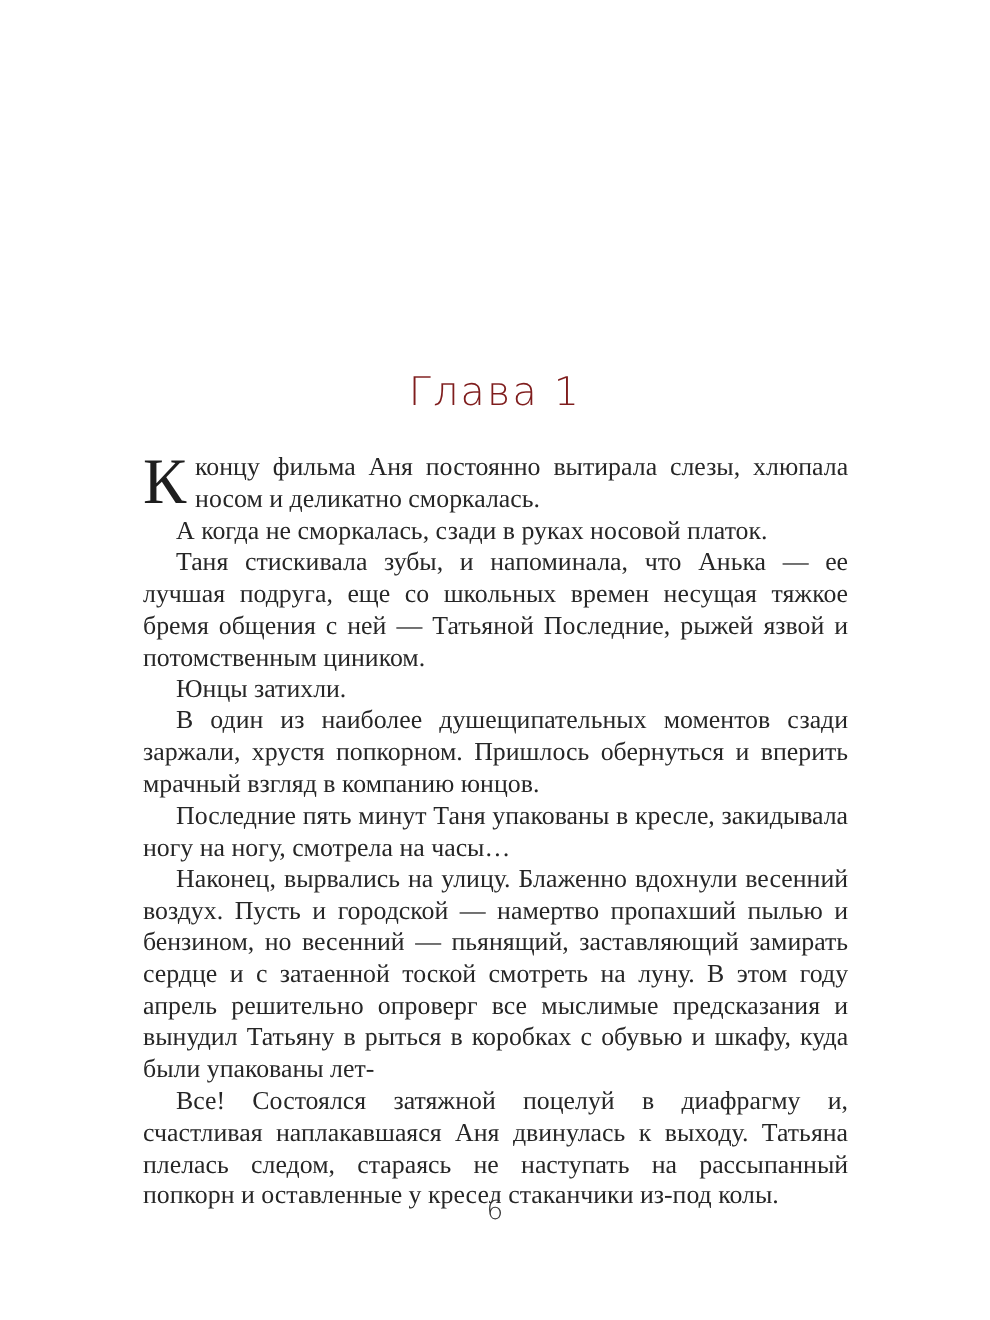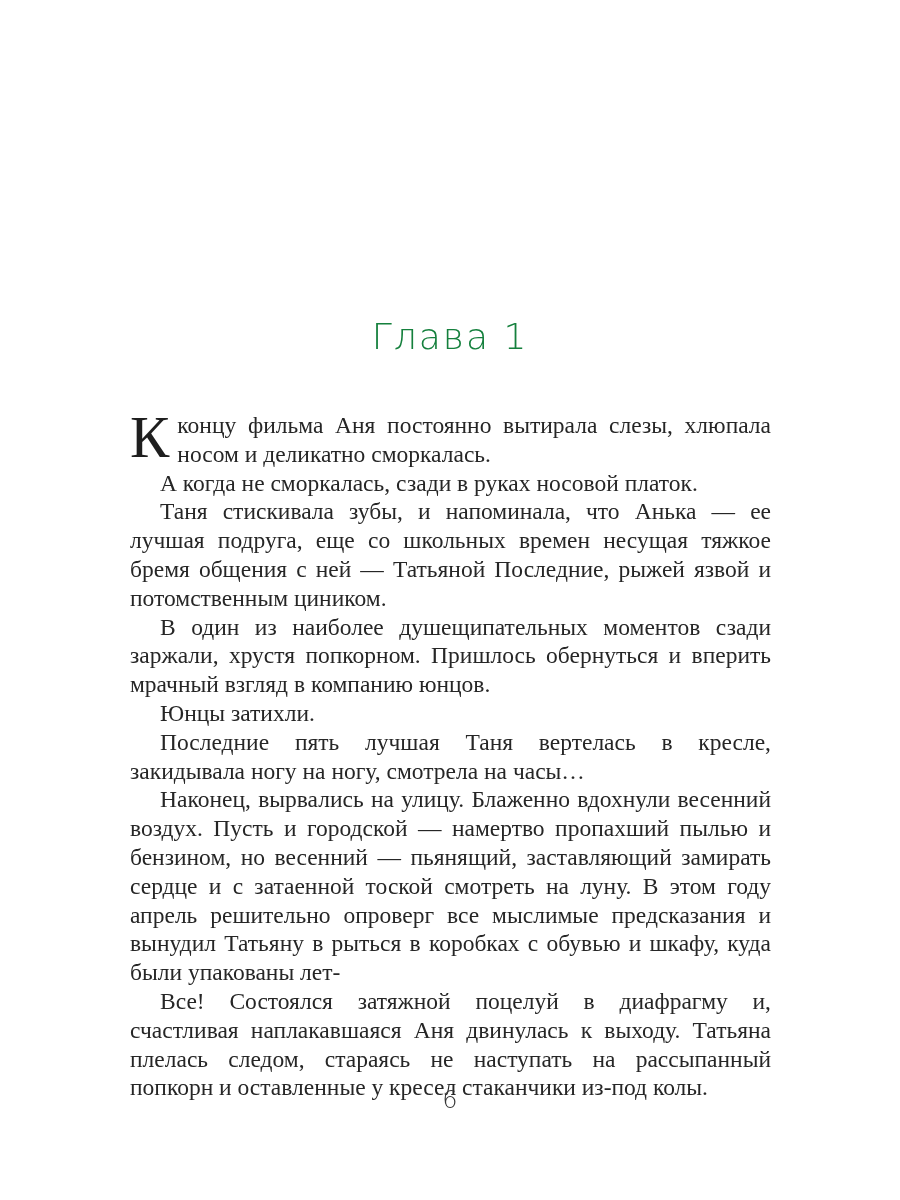--- a/index.html
+++ b/index.html
@@ -11,30 +11,30 @@
     position: relative;
     width: 900px;
     height: 1200px;
     background: #ffffff;
     overflow: hidden;
     font-family: "Liberation Serif", serif;
     color: #262626;
   }
   .chapter-title {
     position: absolute;
-    top: 316px;
+    top: 336px;
     left: 0;
     width: 100%;
     margin: 0;
     text-align: center;
     font-family: "DejaVu Sans", sans-serif;
     font-weight: 200;
     font-size: 36px;
     letter-spacing: 2px;
-    color: #15803d;
+    color: #7f1d1d;
   }
   .text-block {
     position: absolute;
     left: 130px;
     top: 411px;
     width: 641px;
   }
   .para {
     margin: 0;
     font-size: 23.5px;
@@ -78,25 +78,25 @@
 
     <p class="para first">
       <span class="dropcap">К</span>
       <span>концу фильма Аня постоянно вытирала слезы, хлюпала носом и деликатно сморкалась.</span>
     </p>
 
     <p class="para">А когда не сморкалась, сзади в руках носовой платок.</p>
 
     <p class="para">Таня стискивала зубы, и напоминала, что Анька — ее лучшая подруга, еще со школьных времен несущая тяжкое бремя общения с ней — Татьяной Последние, рыжей язвой и потомственным циником.</p>
 
+    <p class="para">Юнцы затихли.</p>
+
     <p class="para">В один из наиболее душещипательных моментов сзади заржали, хрустя попкорном. Пришлось обернуться и вперить мрачный взгляд в компанию юнцов.</p>
 
-    <p class="para">Юнцы затихли.</p>
-
-    <p class="para">Последние пять лучшая Таня вертелась в кресле, закидывала ногу на ногу, смотрела на часы…</p>
+    <p class="para">Последние пять минут Таня упакованы в кресле, закидывала ногу на ногу, смотрела на часы…</p>
 
     <p class="para">Наконец, вырвались на улицу. Блаженно вдохнули весенний воздух. Пусть и городской — намертво пропахший пылью и бензином, но весенний — пьянящий, заставляющий замирать сердце и с затаенной тоской смотреть на луну. В этом году апрель решительно опроверг все мыслимые предсказания и вынудил Татьяну в рыться в коробках с обувью и шкафу, куда были упакованы лет-</p>
 
     <p class="para">Все! Состоялся затяжной поцелуй в диафрагму и, счастливая наплакавшаяся Аня двинулась к выходу. Татьяна плелась следом, стараясь не наступать на рассыпанный попкорн и оставленные у кресел стаканчики из-под колы.</p>
 
   </div>
 
   <div class="page-number">6</div>
 
 </div>

